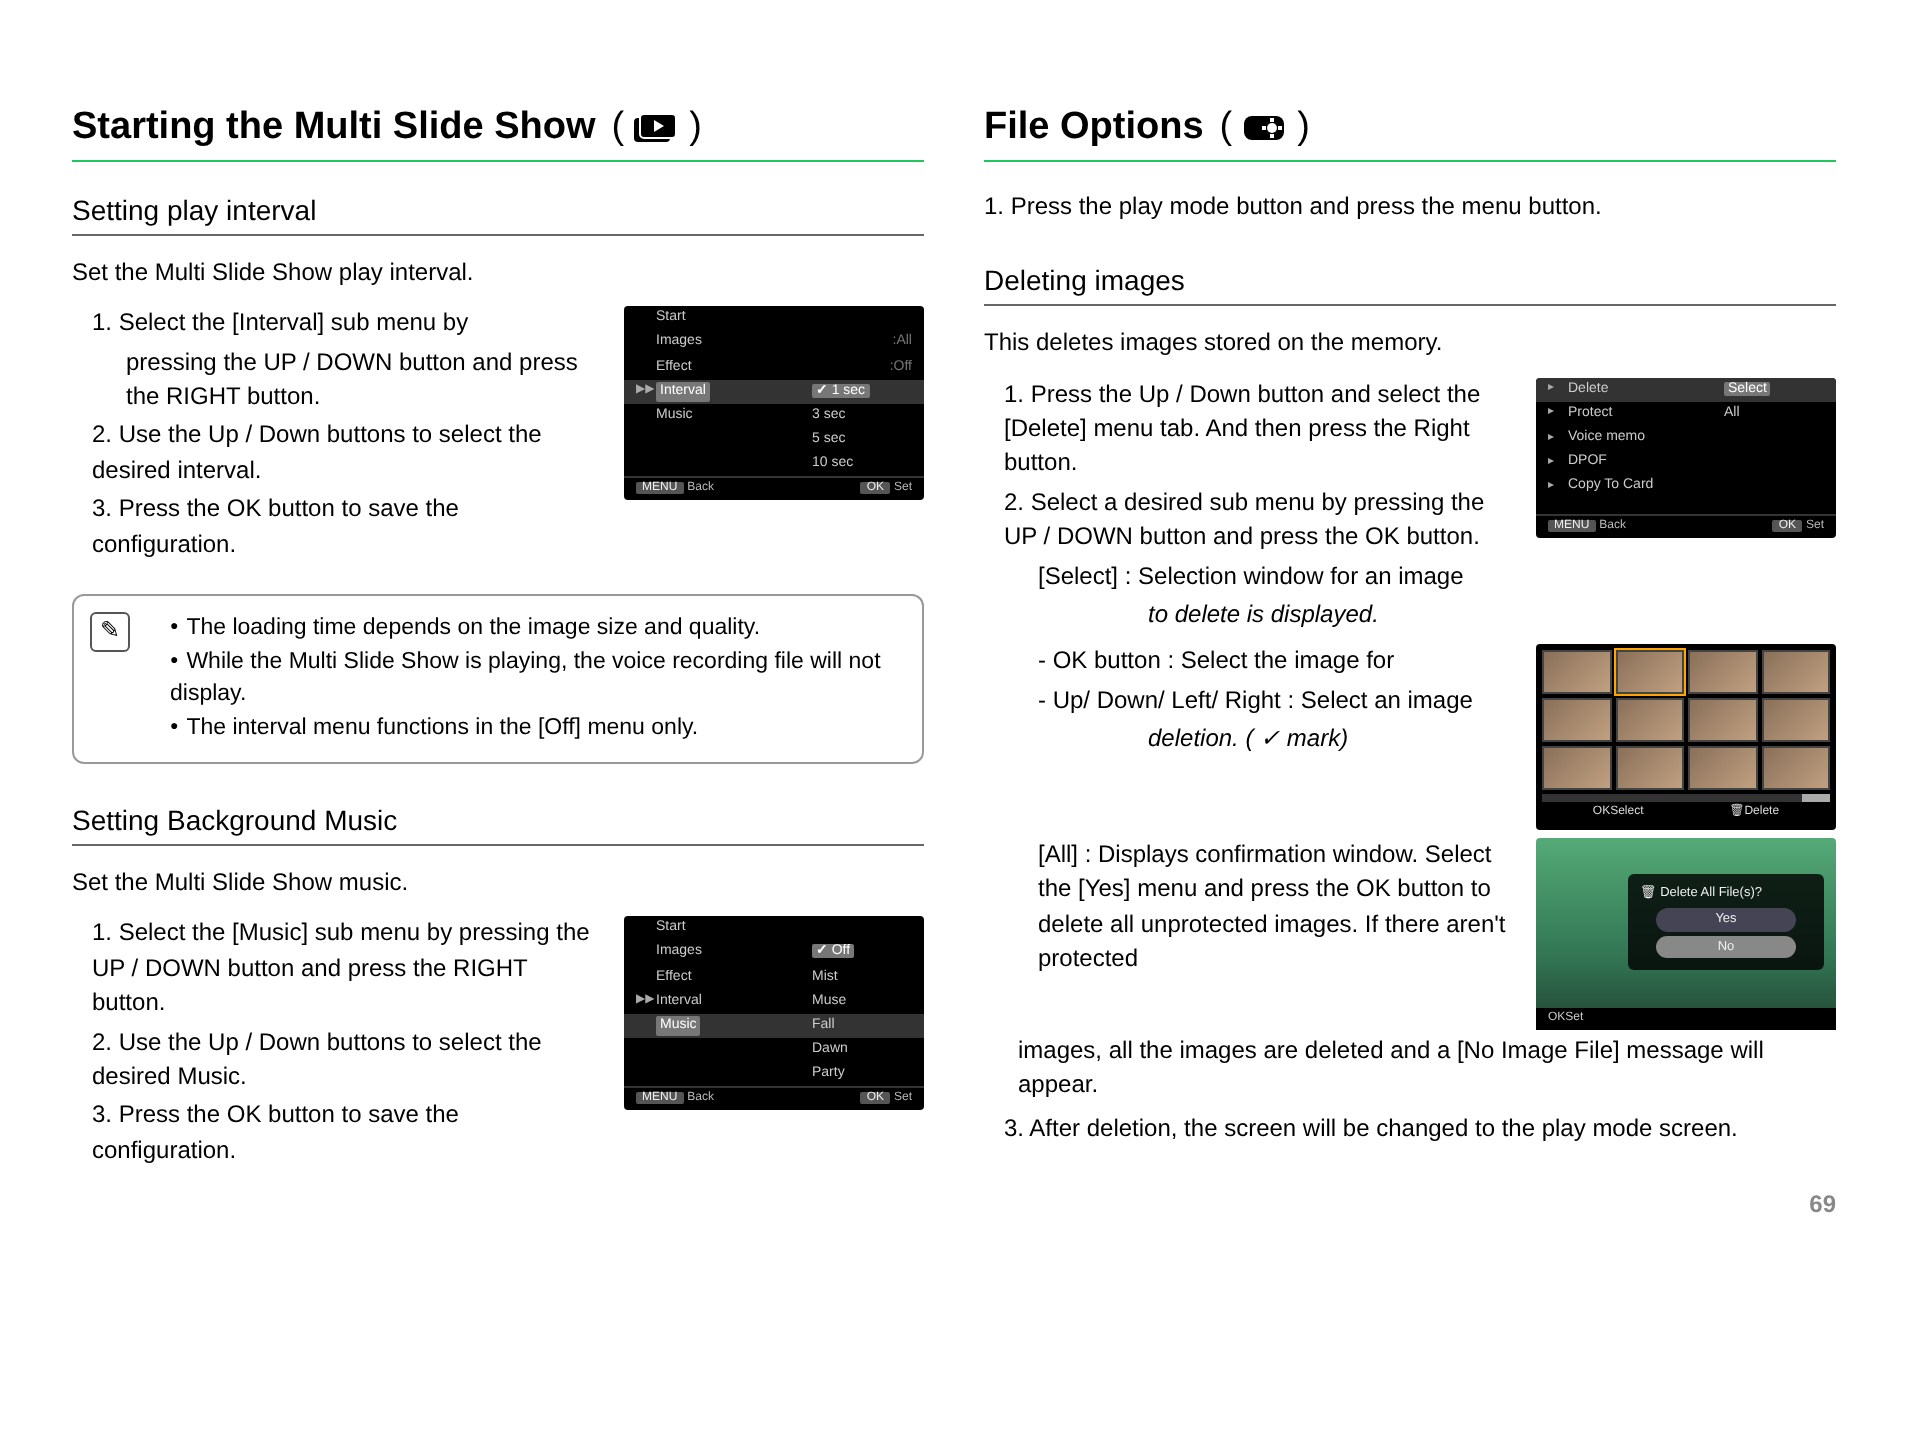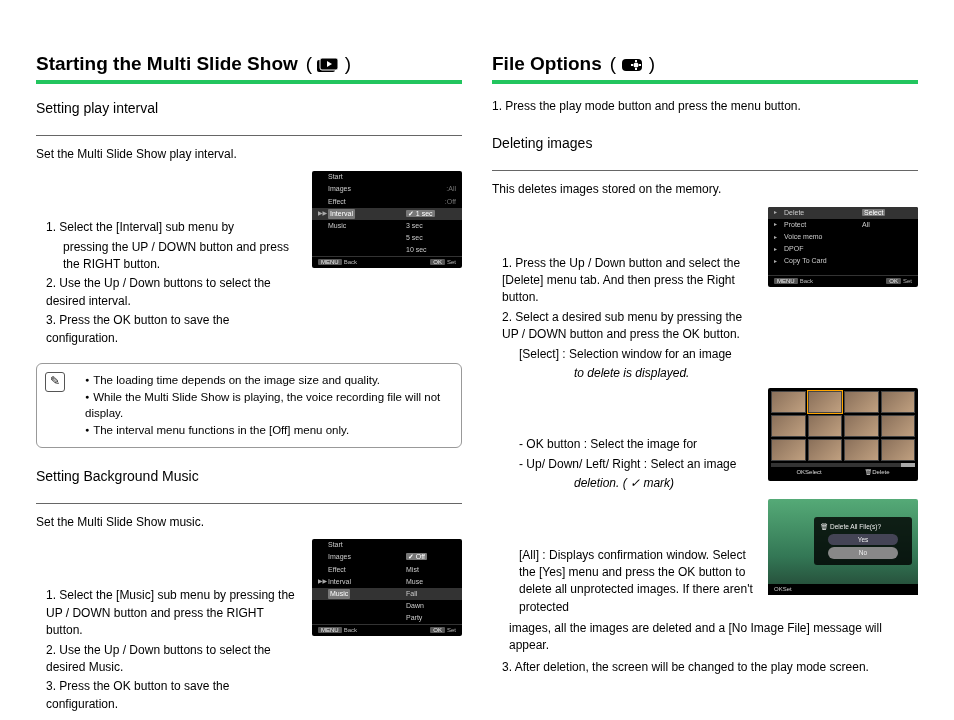--- a/index.html
+++ b/index.html
@@ -8,28 +8,28 @@
     width: 954px;
     height: 720px;
     background: #fff;
     color: #000;
     padding: 50px 36px 20px 36px;
     font-size: 12px;
     line-height: 1.45;
   }
   .cols { display: flex; gap: 30px; }
   .col { flex: 1; }
-  .title-row { display: flex; align-items: flex-start; gap: 8px; border-bottom: 4px solid #22c55e; padding-bottom: 2px; margin-bottom: 14px; }
+  .title-row { display: flex; align-items: flex-start; gap: 8px; border-bottom: 1px solid #22c55e; padding-bottom: 2px; margin-bottom: 14px; }
   .title { font-size: 19px; font-weight: bold; }
   .paren { font-size: 19px; }
   .title-icon { display: inline-block; vertical-align: middle; }
-  .sub { border-bottom: 1px solid #666; margin-top: 18px; margin-bottom: 10px; font-size: 14px; padding-bottom: 17px; }
+  .sub { border-bottom: 1px solid #666; margin-top: 18px; margin-bottom: 10px; font-size: 14px; padding-bottom: 2px; }
   .first-sub { margin-top: 0; }
   .intro { margin-bottom: 8px; }
-  .steps { padding-left: 10px; margin-top: 48px; }
+  .steps { padding-left: 10px; }
   .steps div { margin-bottom: 2px; }
   .cont { padding-left: 17px; }
   .cont3 { padding-left: 72px; font-style: italic; }
   .row { display: flex; gap: 10px; align-items: flex-start; }
   .rowtext { flex: 1; }
   .note-box { border: 1px solid #999; border-radius: 6px; padding: 8px 10px 8px 8px; margin-top: 14px; display: flex; gap: 8px; align-items: flex-start; font-size: 11.5px; }
   .note-icon { width: 20px; height: 20px; border: 1px solid #555; border-radius: 3px; display: flex; align-items: center; justify-content: center; flex-shrink: 0; font-size: 12px; }
   .bul { padding-left: 12px; }
   .bul div::before { content: "● "; font-size: 7px; vertical-align: 2px; margin-right: 2px; }
   .camscr {

